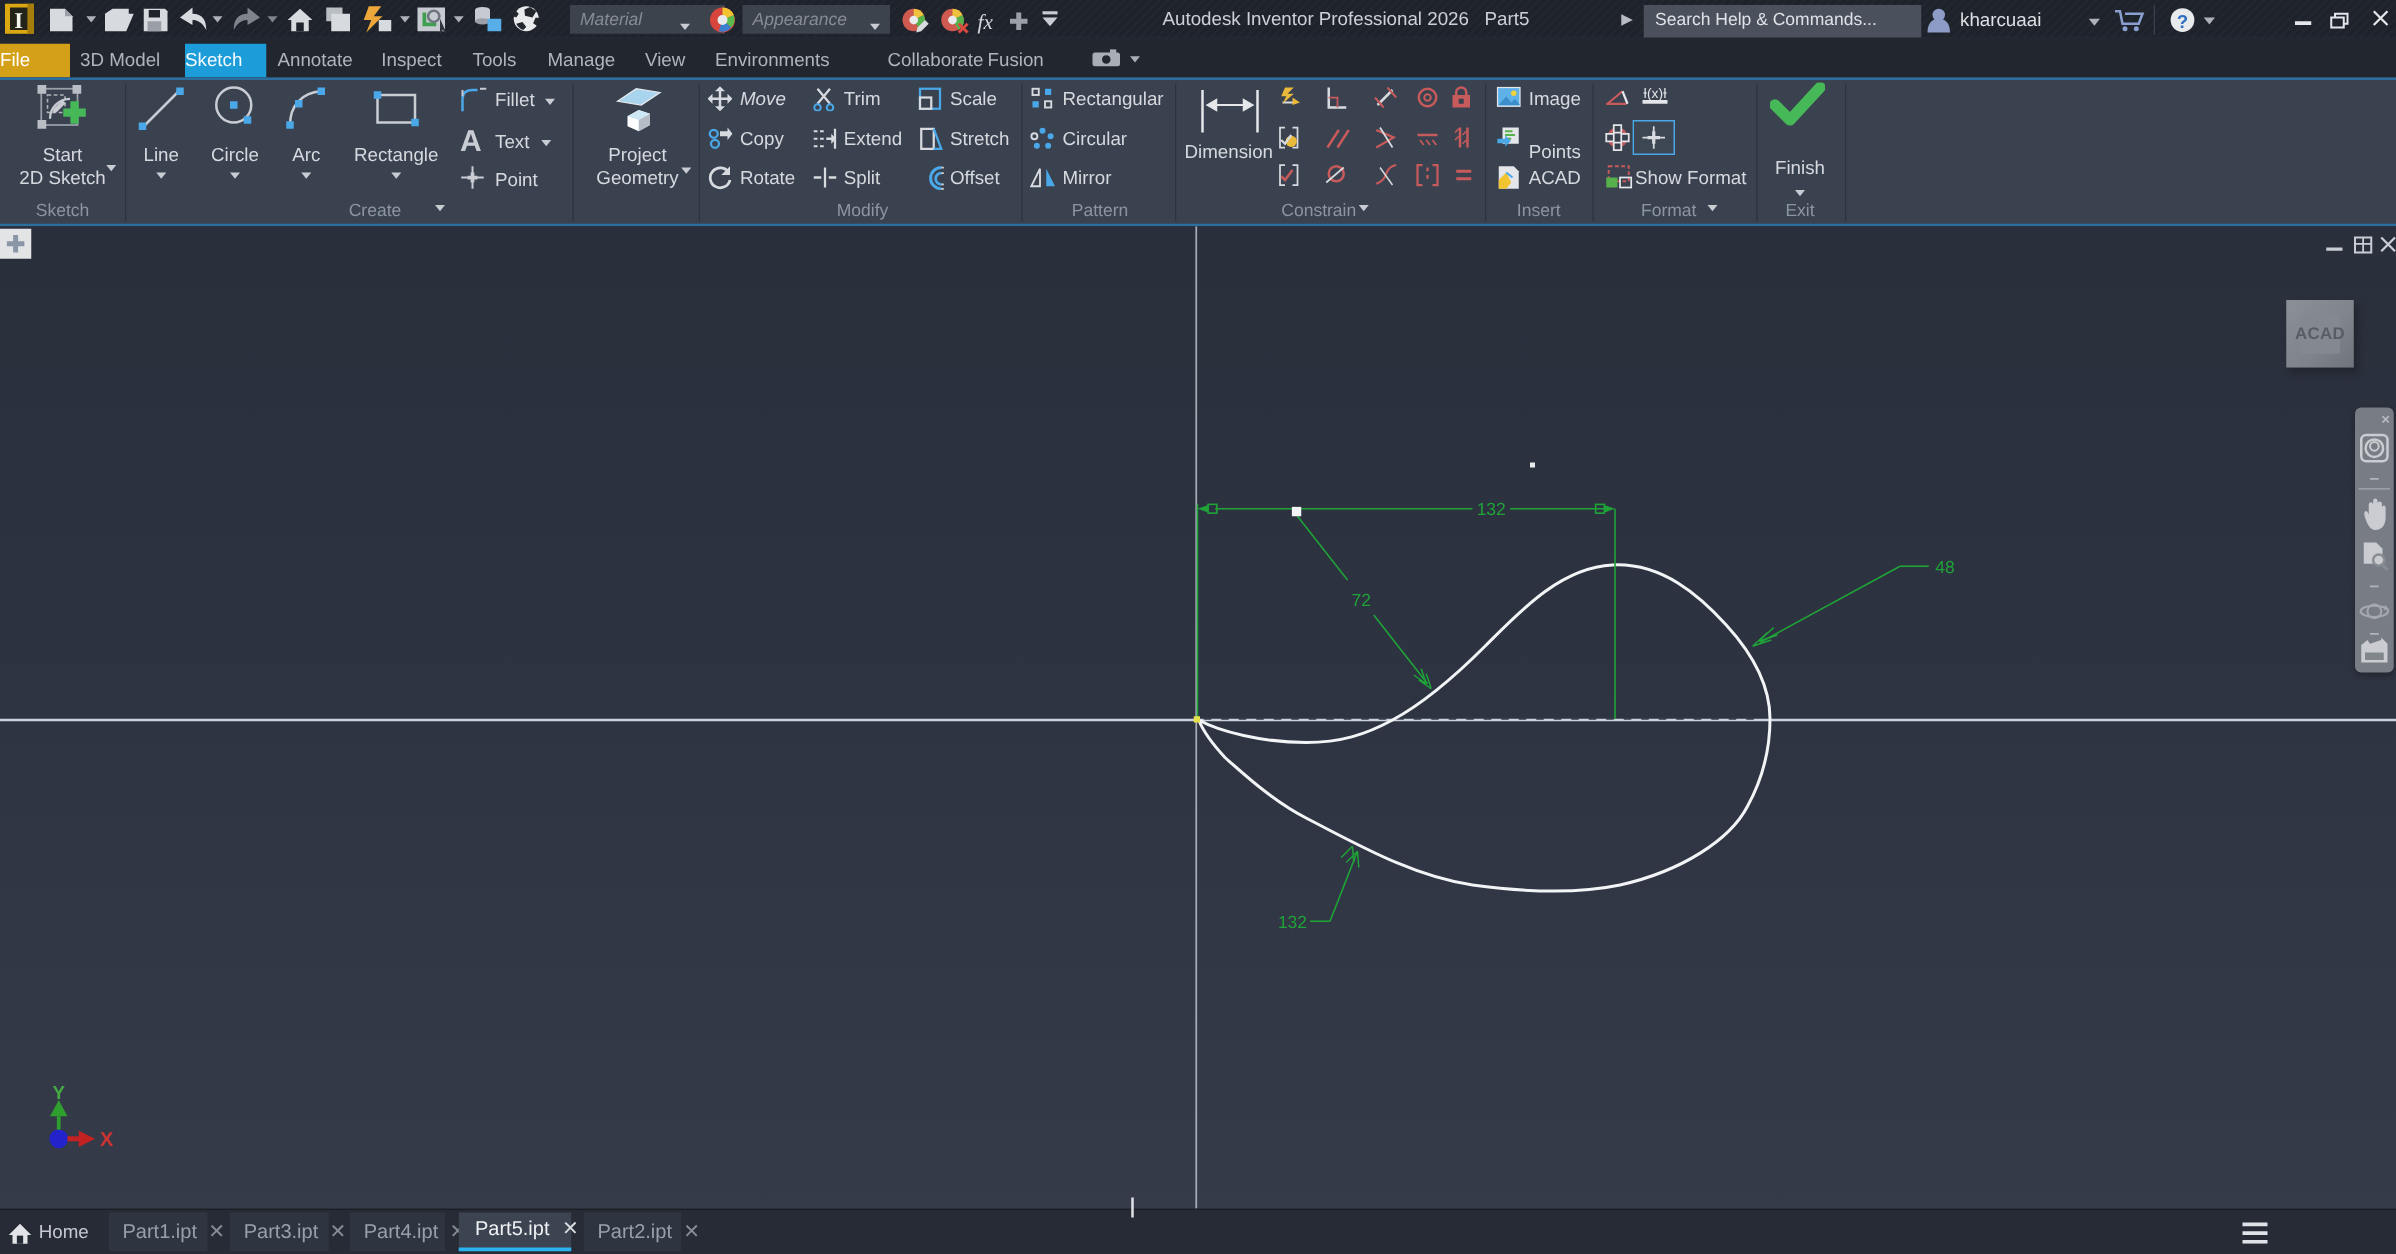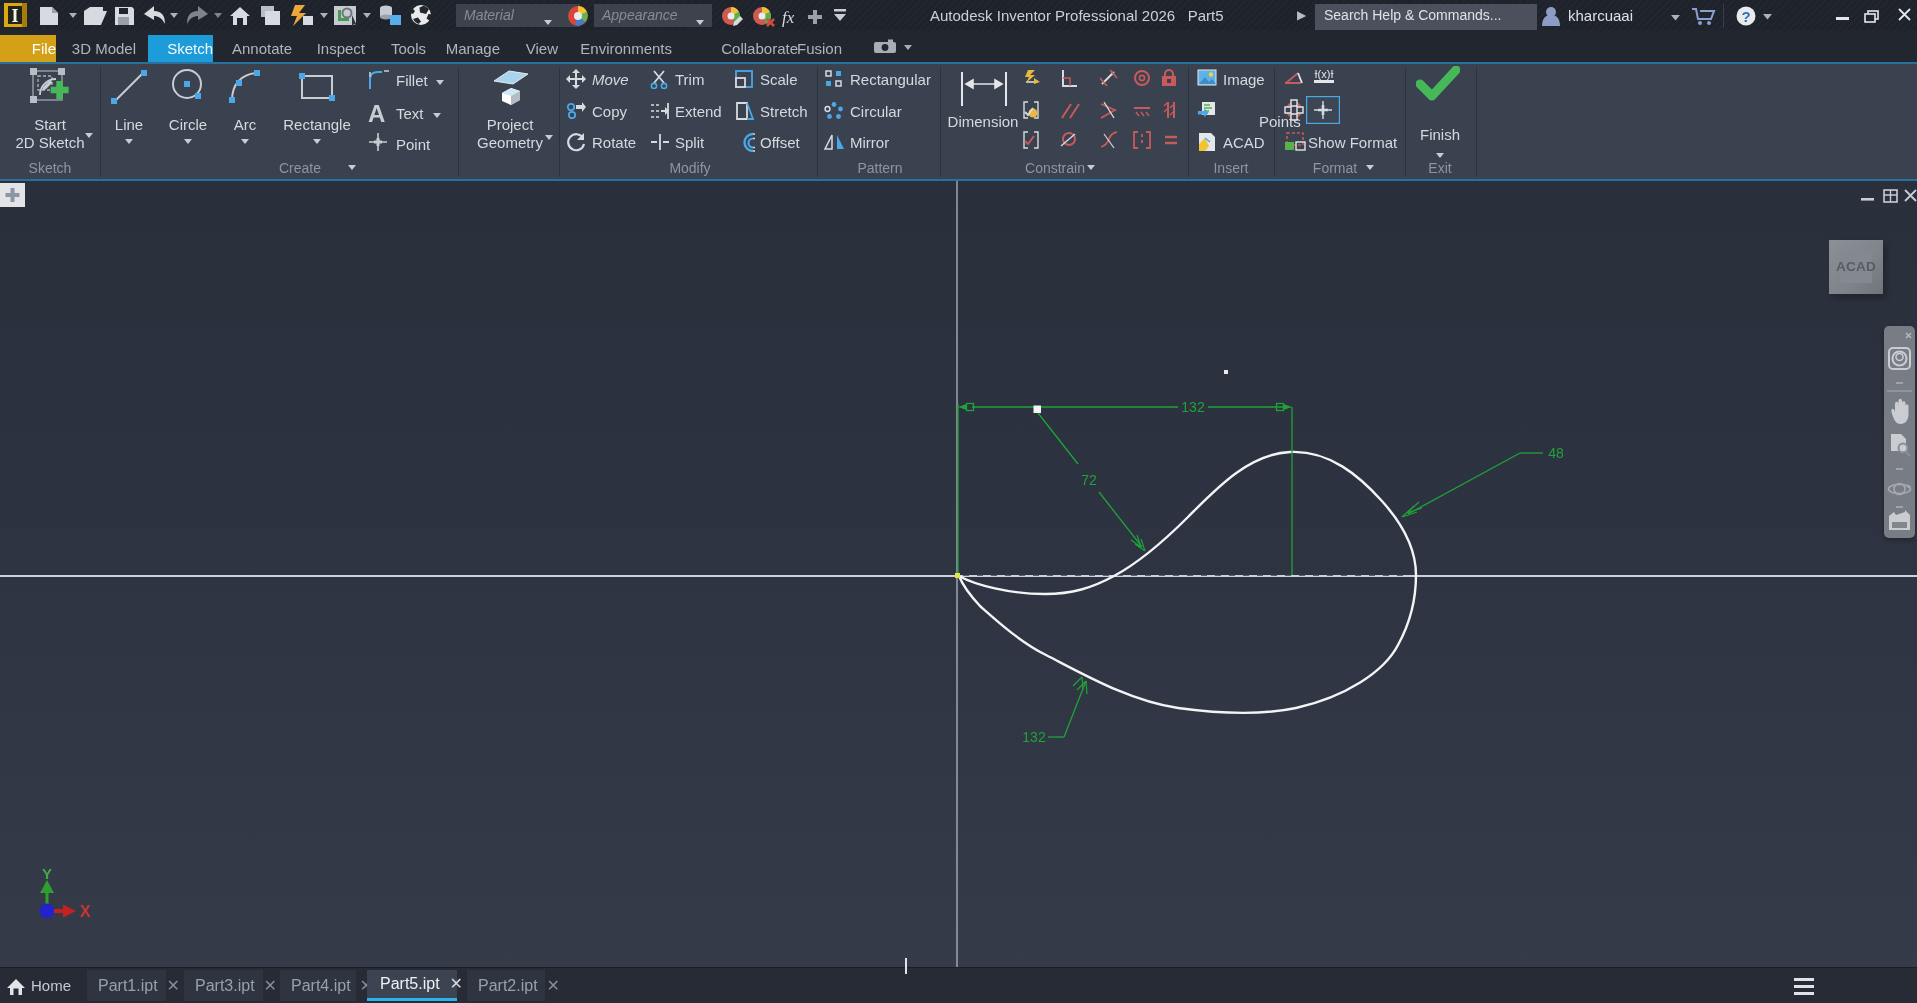--- a/index.html
+++ b/index.html
@@ -10,21 +10,21 @@
   background:#1f232c;
   background-image:repeating-linear-gradient(135deg, rgba(255,255,255,0.012) 0 2px, rgba(0,0,0,0.028) 2px 5px);
 }
 #tabrow { position:absolute; left:0; top:30px; width:1917px; height:32px; background:#22262f; }
 #ribbon { position:absolute; left:0; top:62px; width:1917px; height:119px; background:#3a4250;
   border-top:2px solid #2b6f9e; border-bottom:2px solid #2b6f9e; }
 #canvas { position:absolute; left:0; top:181px; width:1917px; height:786px;
   background:linear-gradient(180deg,#292f3b 0%, #2d3340 45%, #353b48 100%); }
 #statusbar { position:absolute; left:0; top:967px; width:1917px; height:36px; background:#262b35;
   border-top:1px solid #1a1e25; }
-.mtab { position:absolute; top:5px; height:27px; line-height:27px; color:#b0b4bb; font-size:15px; text-align:right; }
+.mtab { position:absolute; top:5px; height:27px; line-height:27px; color:#b0b4bb; font-size:15px; text-align:left; }
 .rlabel { position:absolute; top:96px; font-size:14px; color:#8d95a0; text-align:center; white-space:nowrap; }
 .rsep { position:absolute; top:3px; width:1px; height:110px; background:#2d333e; }
 .rbtxt { position:absolute; color:#d6d9de; font-size:15px; white-space:nowrap; }
 .caret { display:inline-block; width:0; height:0; border-left:4px solid transparent;
   border-right:4px solid transparent; border-top:5px solid #c9cdd3; vertical-align:middle; }
 .stab { position:absolute; top:2px; height:31px; line-height:31px; font-size:16px; color:#99a0aa;
   background:#2e3540; text-align:left; }
 </style>
 </head>
 <body>
@@ -366,21 +366,21 @@
   <rect x="1" y="1" width="18" height="15" fill="#5fb2e8" stroke="#e4e6e9"></rect>
   <circle cx="14" cy="5.5" r="2.2" fill="#f2d13a"></circle>
   <path d="M2 15 l6 -7 l4 5 l3 -3 l4 5z" fill="#3a8ec9"></path>
 </svg>
 <div class="rbtxt" style="left:1223px;top:7px;">Image</div>
 <svg class="abs" style="left:1197px;top:37px" width="20" height="18" viewBox="0 0 20 18">
   <rect x="5" y="1" width="13" height="13" fill="#e4e6e9"></rect>
   <path d="M7 4 h6 M7 7 h8 M7 10 h5" stroke="#57b24c" stroke-width="1.6"></path>
   <path d="M1 10 h7 v-3 l5 5 l-5 5 v-3 h-7z" fill="#4aa8e8" transform="scale(0.9) translate(0,1)"></path>
 </svg>
-<div class="rbtxt" style="left:1223px;top:49px;margin-left:36px;">Points</div>
+<div class="rbtxt" style="left:1223px;top:49px;">Points</div>
 <svg class="abs" style="left:1197px;top:68px" width="20" height="20" viewBox="0 0 20 20">
   <path d="M2 1 h12 l4 4 v14 h-16z" fill="#e4e6e9"></path>
   <path d="M2 12 l6 -6 l4 8 l-4 5 h-6z" fill="#f2c430"></path>
   <path d="M8 6 l5 4" stroke="#4aa8e8" stroke-width="1.6"></path>
 </svg>
 <div class="rbtxt" style="left:1223px;top:70px;">ACAD</div>
 <div class="rlabel" style="left:1188px;width:86px;">Insert</div>
 
 <svg class="abs" style="left:1284px;top:7px" width="20" height="14" viewBox="0 0 20 14">
   <path d="M1 12 h16 M2 12 L14 2" stroke="#c75a5a" stroke-width="1.8"></path>

